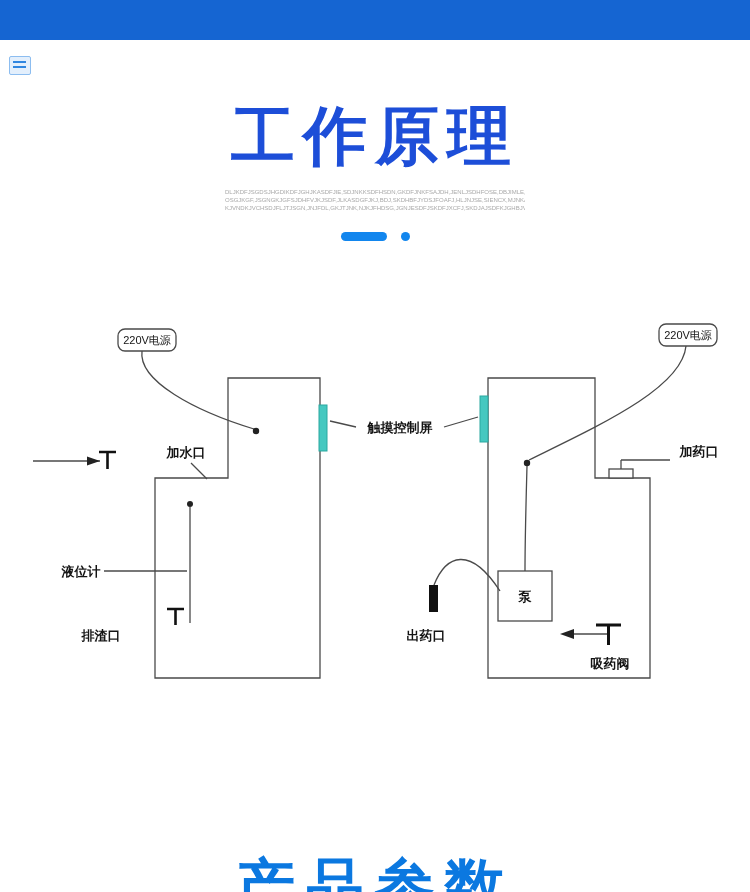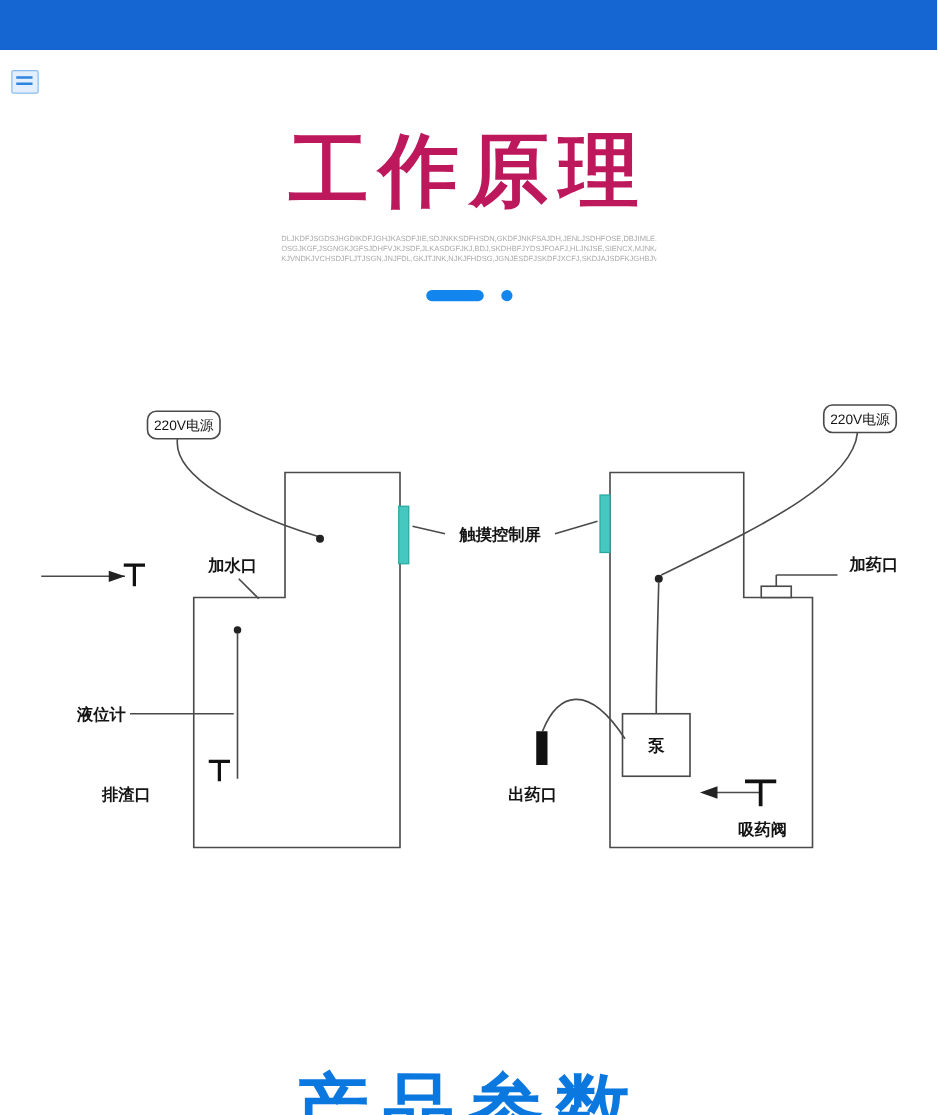--- a/index.html
+++ b/index.html
@@ -27,21 +27,21 @@
     content:"";
     position:absolute;left:3px;top:4px;width:13px;height:2px;
     background:#2f86e0;box-shadow:0 5px 0 #2f86e0;
   }
   .title{
     margin:104px 0 20px 0;
     text-align:center;
     font-size:64px;
     font-weight:900;
     letter-spacing:8px;
-    color:#be185d;
+    color:#1d4ed8;
     line-height:1;
   }
   .subtext{
     width:300px;margin:0 auto;
     text-align:center;
     color:#a9a9a9;
     font-size:6px;
     line-height:8px;
     letter-spacing:0;
   }

